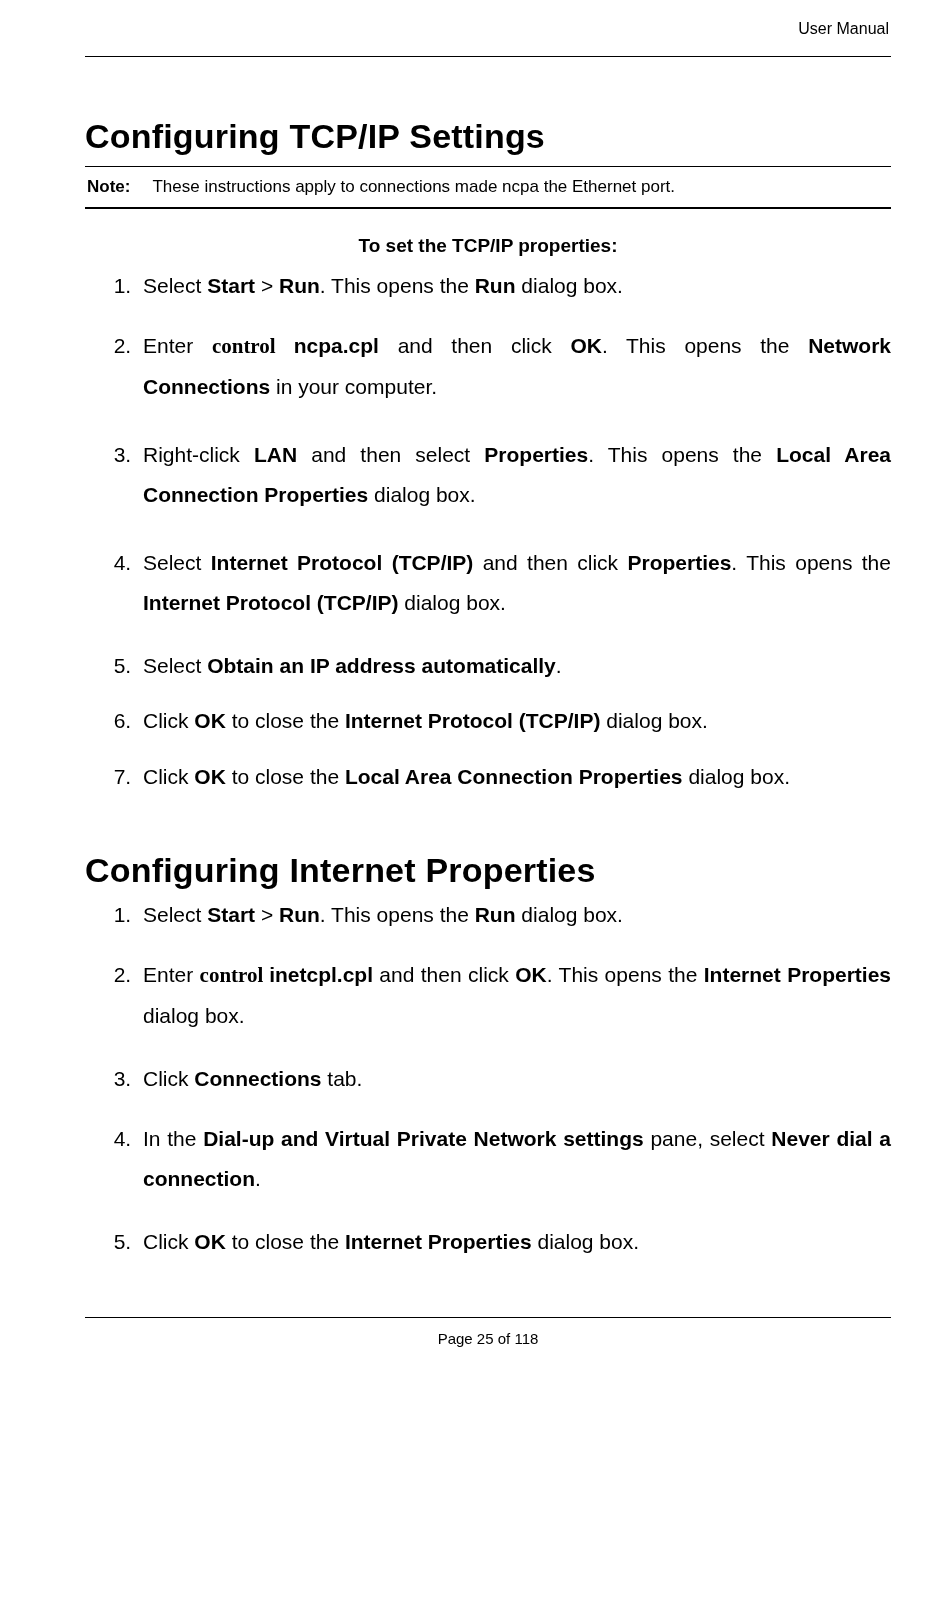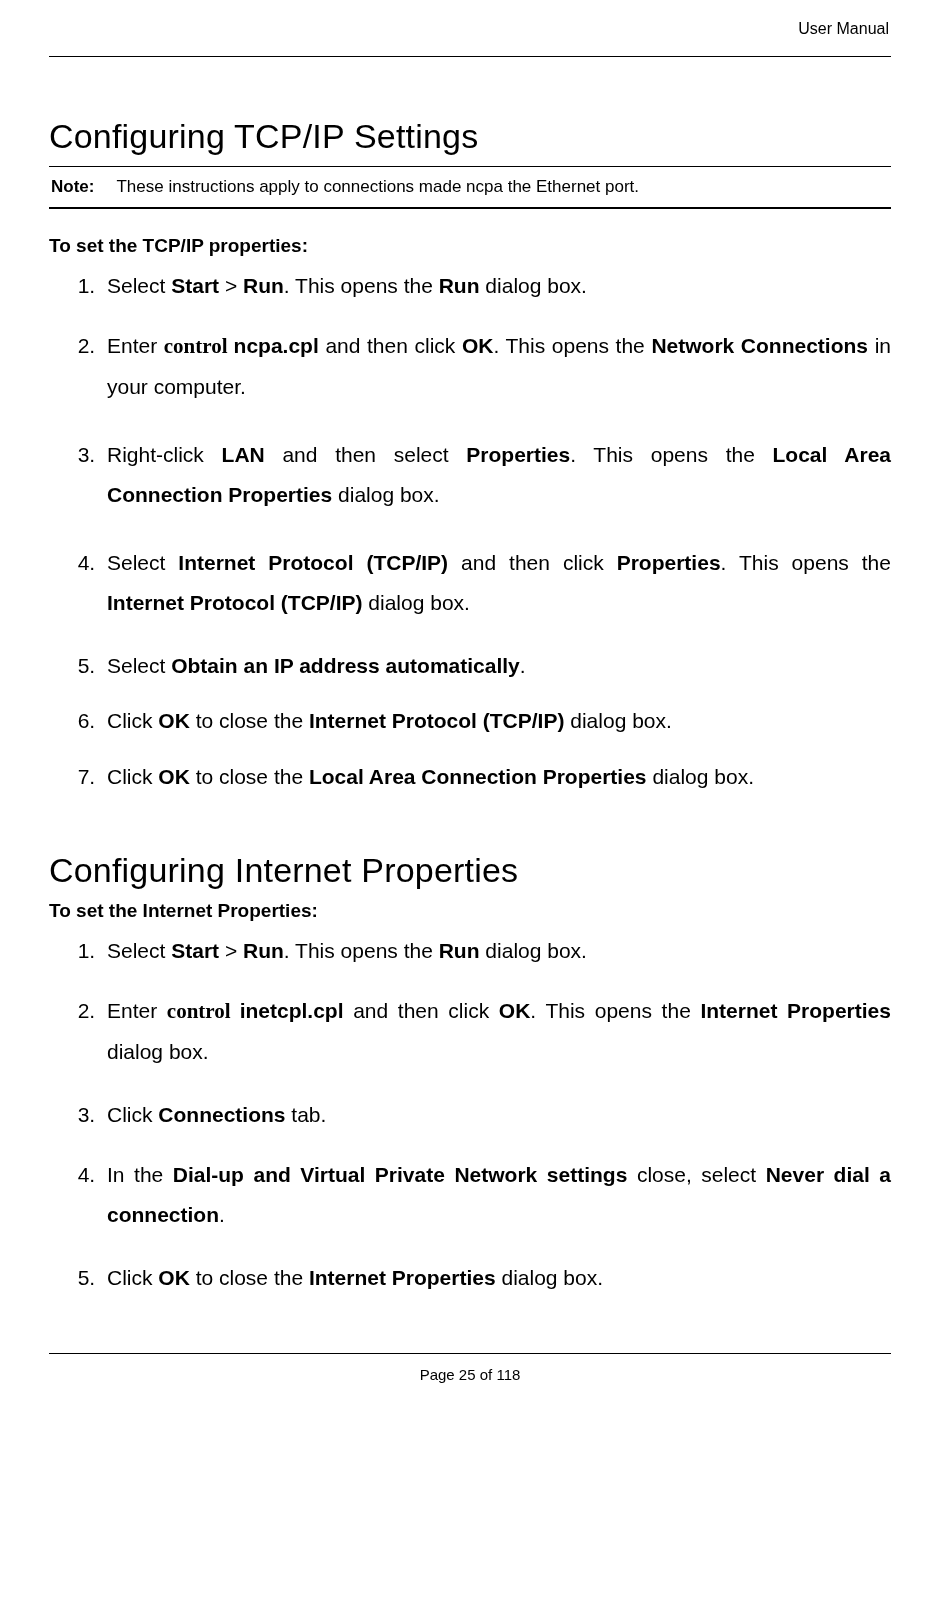--- a/index.html
+++ b/index.html
@@ -4,35 +4,35 @@
 <style>
   body {
     margin: 0;
     padding: 0;
     background: #fff;
     font-family: "Segoe UI", Tahoma, sans-serif;
     color: #000;
     width: 947px;
   }
   .page {
-    padding: 20px 56px 24px 49px;
+    padding: 20px 56px 24px 85px;
     box-sizing: border-box;
   }
   .header-line {
     border-top: 1.5px solid #000;
     margin-top: 18px;
   }
   .header-label {
     text-align: right;
     font-size: 16px;
     margin-bottom: 4px;
     padding-right: 2px;
   }
   h1 {
-    font-weight: 400;
+    font-weight: 700;
     font-size: 34px;
     margin: 60px 0 10px 0;
     letter-spacing: 0.2px;
   }
   h1.second {
   }
   .lead {
     font-size: 21px;
     margin: 8px 0 22px 0;
   }
@@ -49,20 +49,21 @@
     font-size: 17px;
     margin-right: 22px;
   }
   .note-text {
     font-size: 17px;
   }
   .subhead {
     font-weight: 700;
     font-size: 19px;
     margin: 10px 0 14px 0;
+    text-align: center;
   }
   ol {
     margin: 0 0 8px 0;
     padding-left: 52px;
     font-size: 21px;
   }
   ol li {
     padding-left: 6px;
     margin-bottom: 28px;
     line-height: 1.9;
@@ -102,26 +103,25 @@
     <li class="tight"><span>Select </span><span class="b">Start</span><span> &gt; </span><span class="b">Run</span><span>. This opens the </span><span class="b">Run</span><span> dialog box.</span></li>
     <li class="step-just"><span>Enter </span><span class="serif">control </span><span class="b">ncpa.cpl</span><span> and then click </span><span class="b">OK</span><span>. This opens the </span><span class="b">Network Connections</span><span> in your computer.</span></li>
     <li class="step-just"><span>Right-click </span><span class="b">LAN</span><span> and then select </span><span class="b">Properties</span><span>. This opens the </span><span class="b">Local Area Connection Properties</span><span> dialog box.</span></li>
     <li class="step-just"><span>Select </span><span class="b">Internet Protocol (TCP/IP)</span><span> and then click </span><span class="b">Properties</span><span>. This opens the </span><span class="b">Internet Protocol (TCP/IP)</span><span> dialog box.</span></li>
     <li class="tight"><span>Select </span><span class="b">Obtain an IP address automatically</span><span>.</span></li>
     <li class="tight"><span>Click </span><span class="b">OK</span><span> to close the </span><span class="b">Internet Protocol (TCP/IP)</span><span> dialog box.</span></li>
     <li class="tight"><span>Click </span><span class="b">OK</span><span> to close the </span><span class="b">Local Area Connection Properties</span><span> dialog box.</span></li>
   </ol>
 
   <h1 class="second">Configuring Internet Properties</h1>
-  <div class="subhead">To set the Internet Properties:</div>
 
   <ol>
     <li class="tight"><span>Select </span><span class="b">Start</span><span> &gt; </span><span class="b">Run</span><span>. This opens the </span><span class="b">Run</span><span> dialog box.</span></li>
     <li class="step-just"><span>Enter </span><span class="serif">control </span><span class="b">inetcpl.cpl</span><span> and then click </span><span class="b">OK</span><span>. This opens the </span><span class="b">Internet Properties</span><span> dialog box.</span></li>
     <li class="tight"><span>Click </span><span class="b">Connections</span><span> tab.</span></li>
-    <li class="step-just"><span>In the </span><span class="b">Dial-up and Virtual Private Network settings</span><span> close, select </span><span class="b">Never dial a connection</span><span>.</span></li>
+    <li class="step-just"><span>In the </span><span class="b">Dial-up and Virtual Private Network settings</span><span> pane, select </span><span class="b">Never dial a connection</span><span>.</span></li>
     <li class="tight"><span>Click </span><span class="b">OK</span><span> to close the </span><span class="b">Internet Properties</span><span> dialog box.</span></li>
   </ol>
 
   <div class="footer-line"></div>
   <div class="footer-label">Page 25 of 118</div>
 
 </div>
 
 </body></html>

